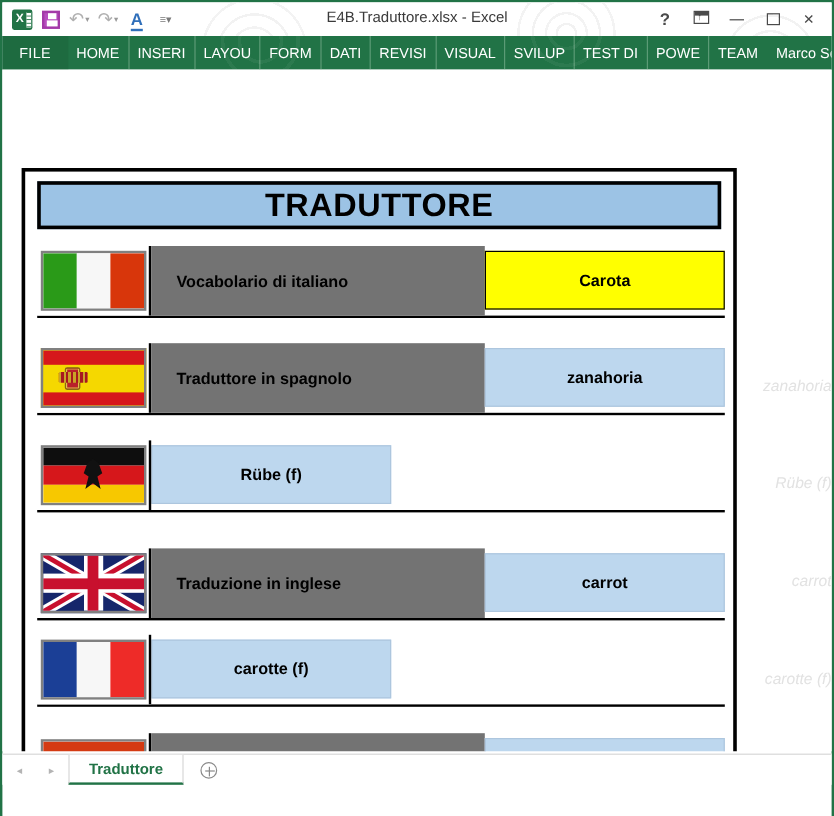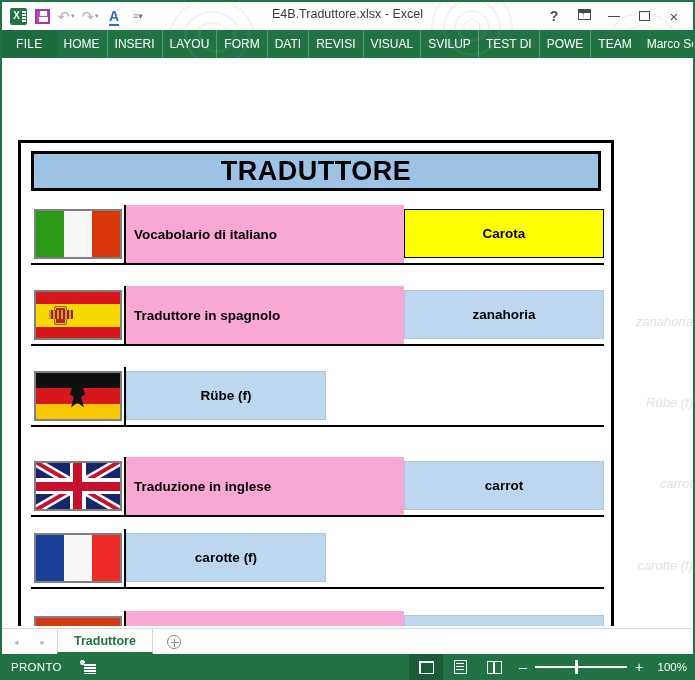--- a/index.html
+++ b/index.html
@@ -154,21 +154,21 @@
     width: 95px; flex: none; position: relative;
     border-right: 2px solid #000; background: #fff;
     display:flex; align-items:center; justify-content:center;
   }
   .flag {
     width: 88px; height: 50px; position: relative;
     border: 2px solid #808080; overflow: hidden; background:#fff;
   }
   .labelcell {
     flex: 1; display: flex; align-items: center;
-    padding-left: 8px; background: #f9a8d4;
+    padding-left: 21px; background: #737373;
   }
   .labelcell span {
     font-size: 13.5px; font-weight: bold; color: #000;
     font-family: "Liberation Sans", sans-serif;
   }
   .valcell {
     width: 200px; flex: none; margin: 4px 0 5px 0;
     display: flex; align-items: center; justify-content: center;
     border: 1px solid #adc6de;
   }
@@ -484,41 +484,14 @@
     <div class="navarrows">
       <span>◂</span>
       <span>▸</span>
     </div>
     <div class="sheettab">Traduttore</div>
     <div class="addsheet">
         <i></i>
       </div>
   </div>
 
-  <div class="statusbar">
-    <div class="st-ready">PRONTO</div>
-    <div class="st-rec">
-        <b></b>
-        <i></i>
-      </div>
-    <div class="st-spacer"></div>
-    <div class="viewbtns">
-      <div class="vb vb-normal active">
-          <i></i>
-        </div>
-      <div class="vb vb-layout">
-          <i></i>
-        </div>
-      <div class="vb vb-break">
-          <i></i>
-        </div>
-    </div>
-    <div class="zoomctl">
-      <span class="zminus">–</span>
-      <span class="ztrack">
-          <span class="zthumb"></span>
-        </span>
-      <span class="zplus">+</span>
-    </div>
-    <div class="zpct">100%</div>
-  </div>
 
 </div>
 
 </body></html>

